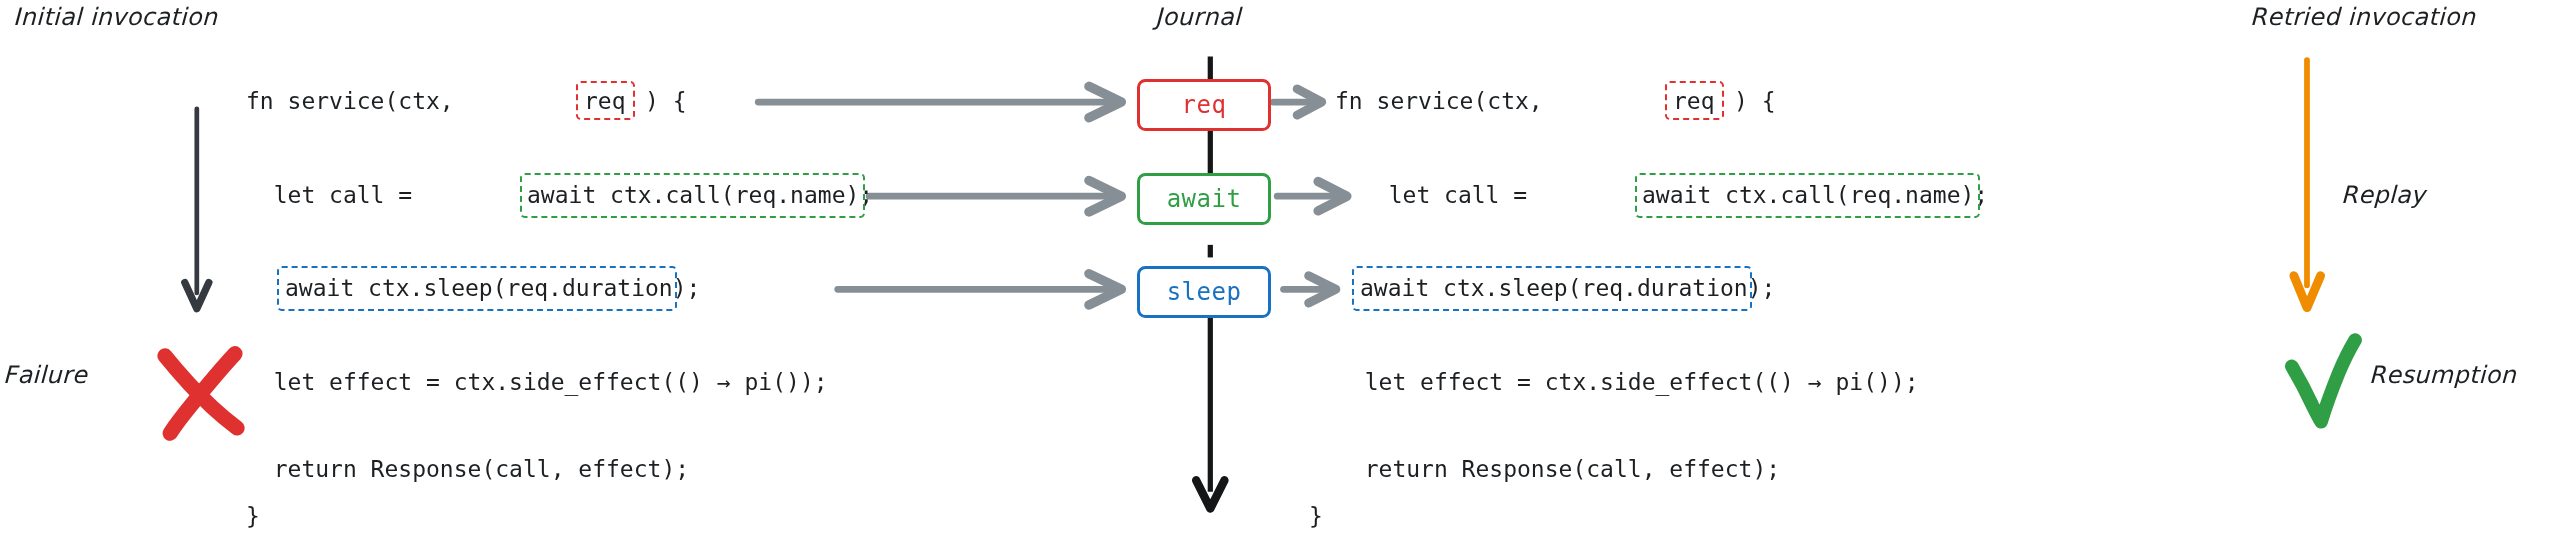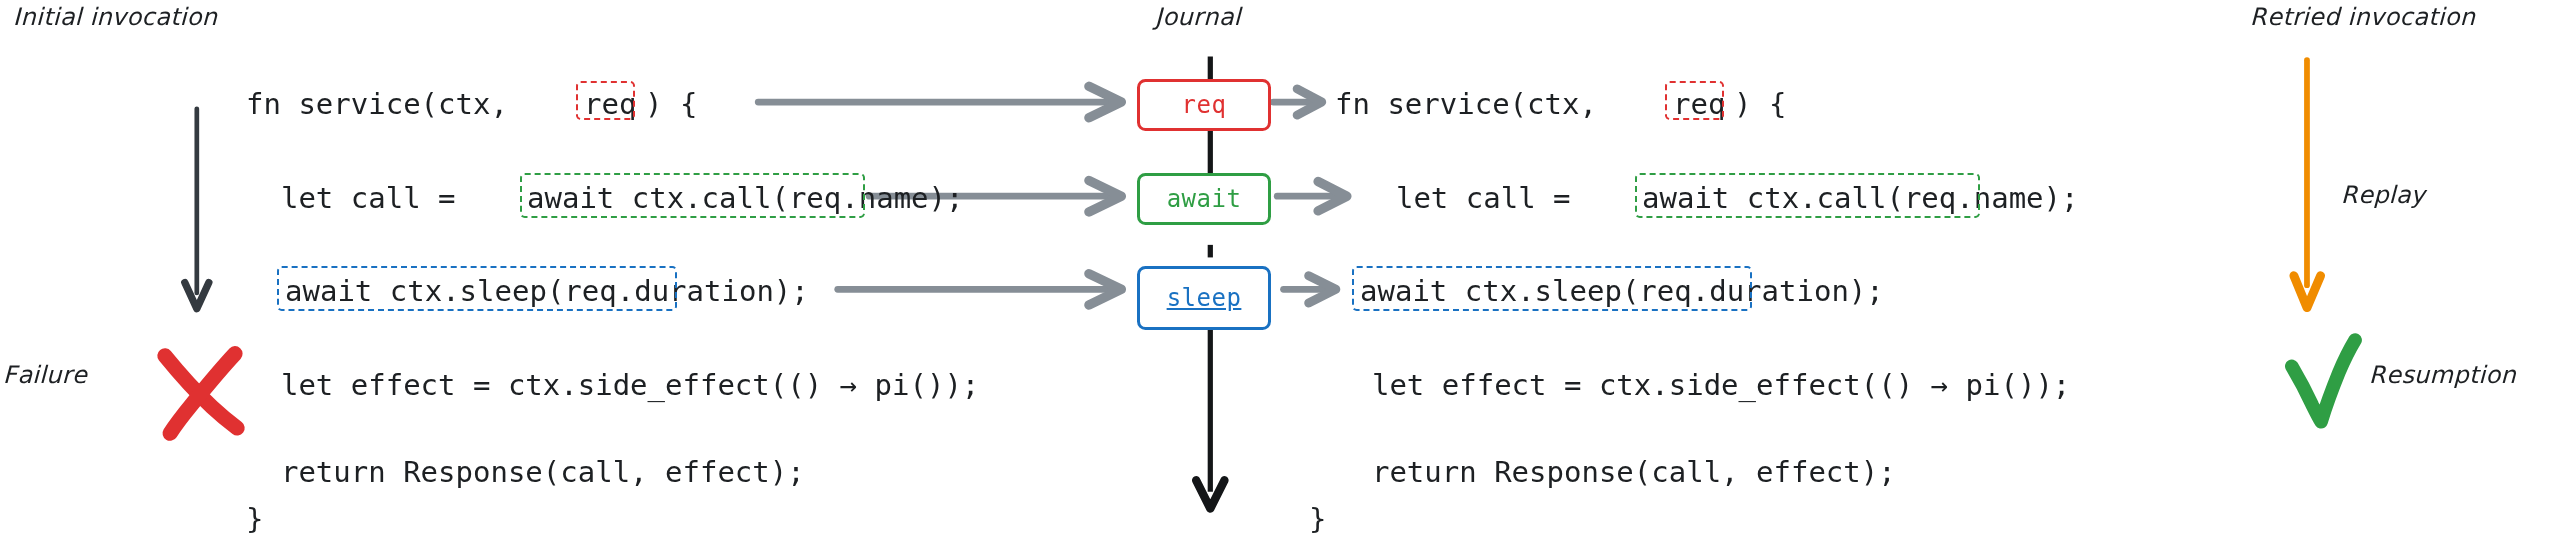--- a/index.html
+++ b/index.html
@@ -26,21 +26,21 @@
     color: #1d2023;
     white-space: nowrap;
     letter-spacing: 0.3px;
     transform: skewX(-4deg);
   }
 
   
   .code {
     position: absolute;
     font-family: "DejaVu Sans Mono", "Liberation Mono", monospace;
-    font-size: 29px;
+    font-size: 23px;
     color: #1d2023;
     white-space: pre;
     line-height: 1;
   }
 
   
   .hl {
     position: absolute;
     border-style: dashed;
     border-width: 2.6px;
@@ -172,21 +172,21 @@
     <div class="code" style="left:246px; top:371px;">  let effect = ctx.side_effect(() → pi());</div>
 
     <div class="code" style="left:246px; top:458px;">  return Response(call, effect);</div>
 
     <div class="code" style="left:246px; top:505px;">}</div>
   </div>
 
   <div>
     <div class="jbox jbox-req" style="left:1137px; top:79px; width:134px; height:52px;">req</div>
     <div class="jbox jbox-call" style="left:1137px; top:173px; width:134px; height:52px;">await</div>
-    <div class="jbox jbox-sleep" style="left:1137px; top:266px; width:134px; height:64px;text-decoration:underline;">sleep</div>
+    <div class="jbox jbox-sleep" style="left:1137px; top:266px; width:134px; height:52px;">sleep</div>
   </div>
 
   <div>
 
     <div class="code" style="left:1335px; top:90px;">fn service(ctx, </div>
     <div class="code" style="left:1673px; top:90px;">req</div>
     <div class="hl hl-red" style="left:1665px; top:81px; width:59px; height:39px;"></div>
     <div class="code" style="left:1734px; top:90px;">) {</div>
 
     <div class="code" style="left:1361px; top:184px;">  let call = </div>

